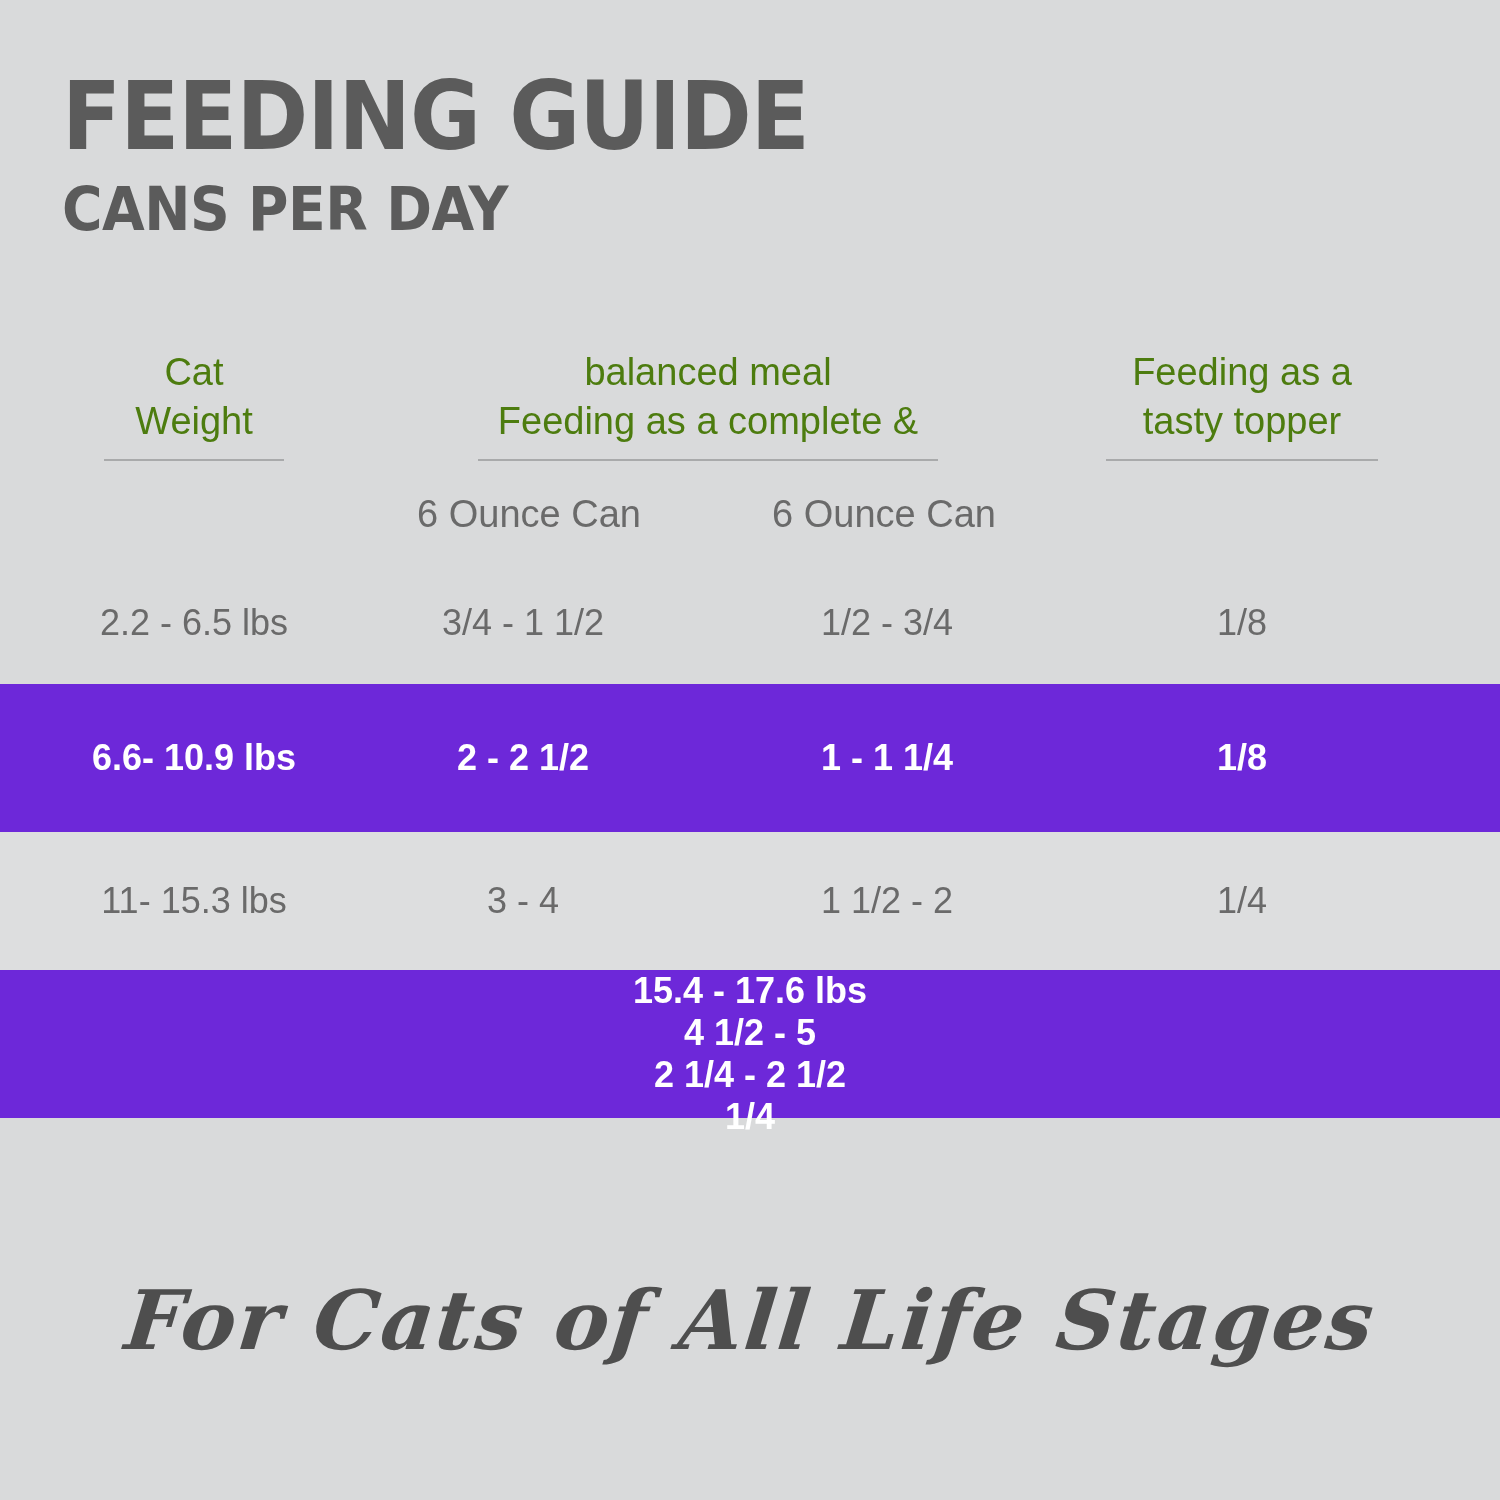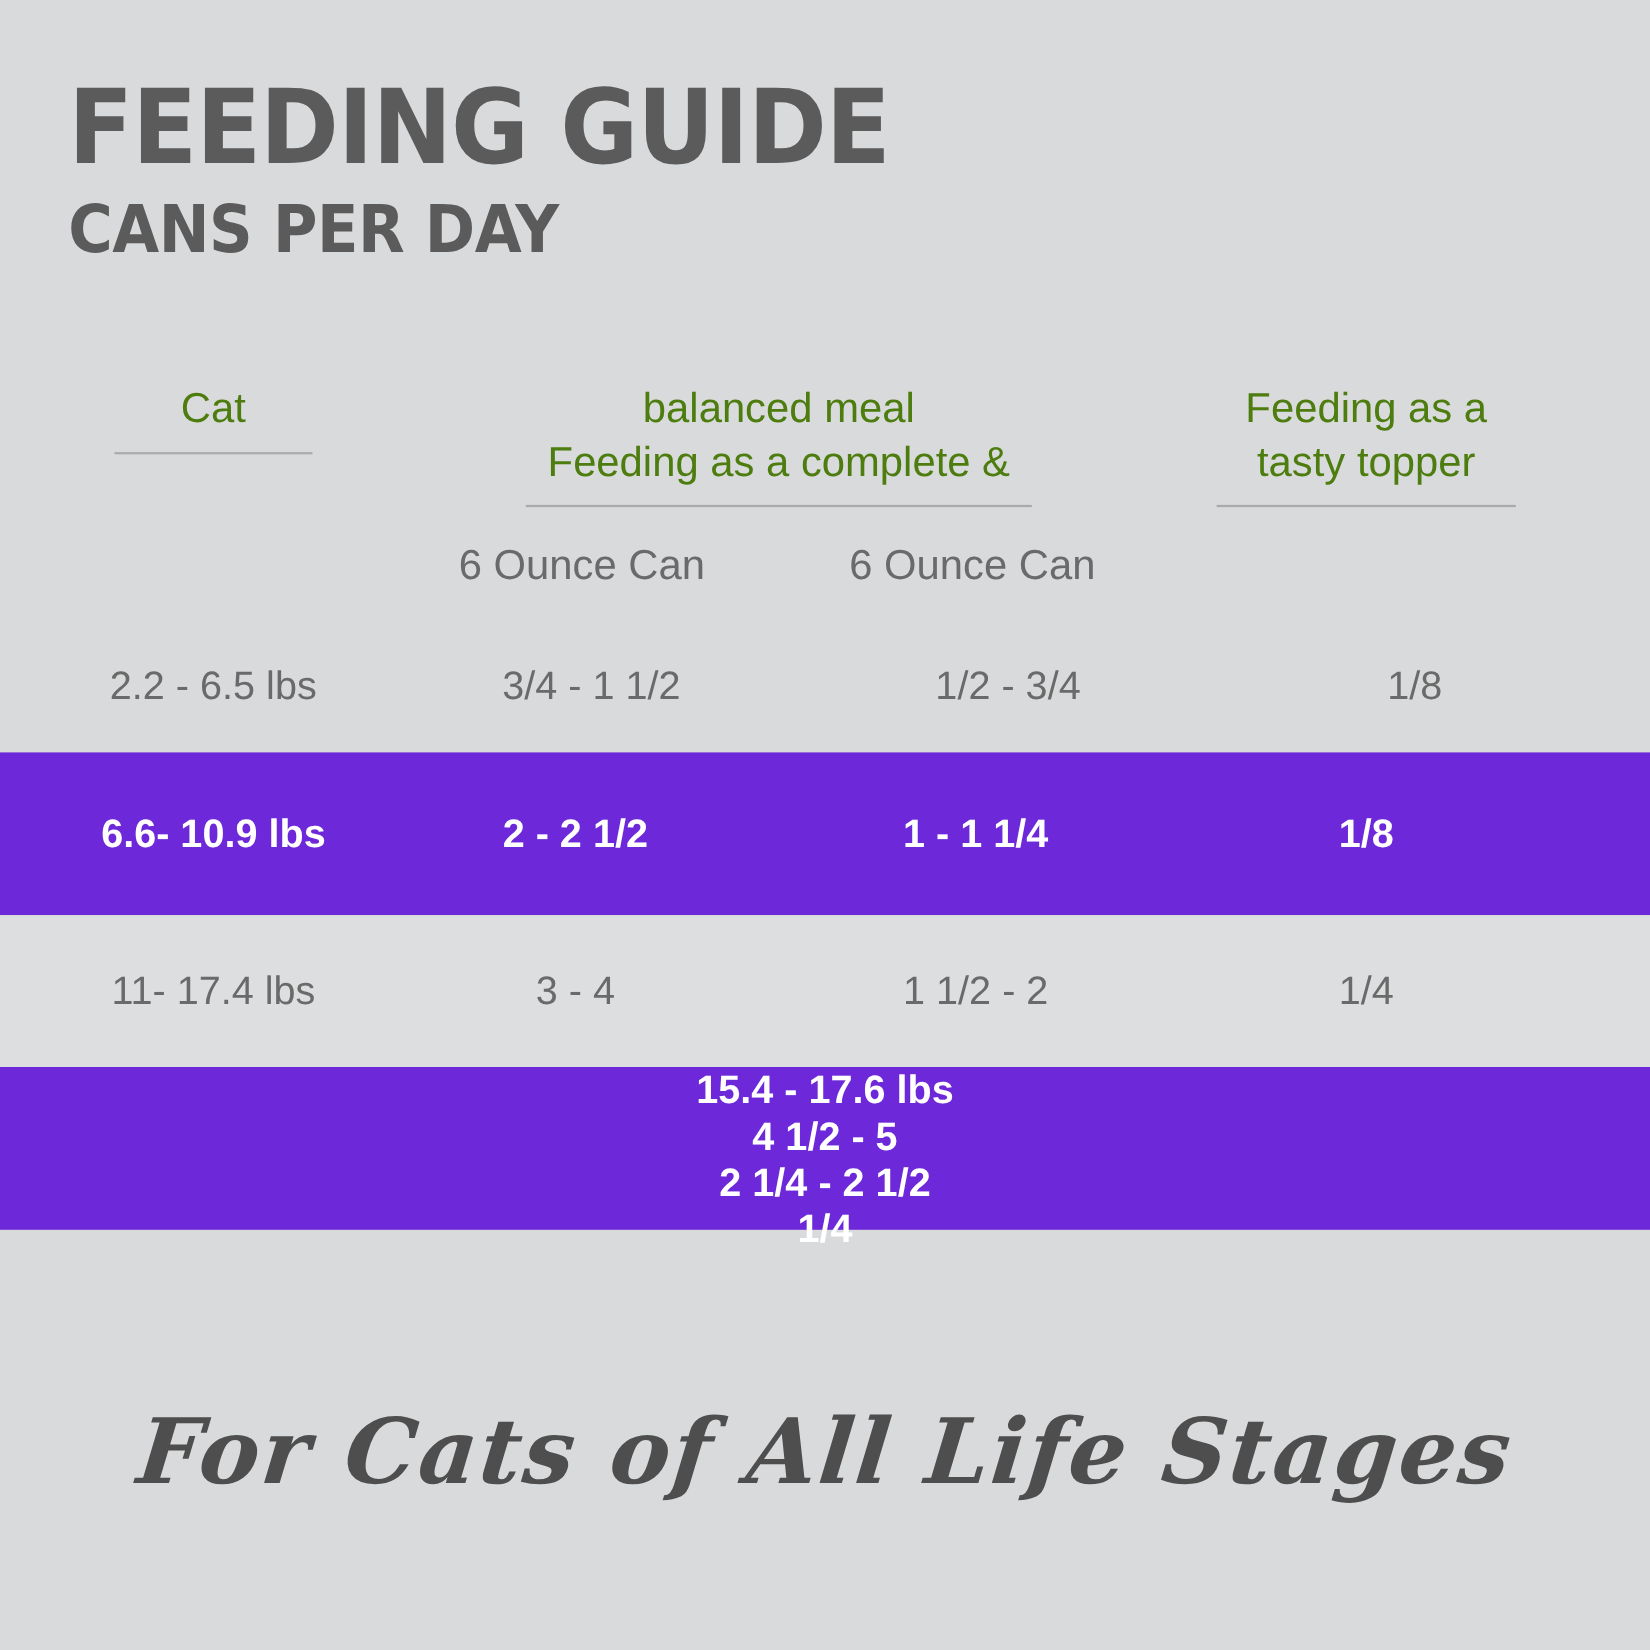--- a/index.html
+++ b/index.html
@@ -156,20 +156,21 @@
     <div class="main-title">FEEDING GUIDE</div>
     <div class="sub-title">CANS PER DAY</div>
   </div>
 
   <div class="table">
 
     <div class="head-row">
       <div class="col-w">
         <div class="head-cell">
           <div>Cat</div>
+          <div>Weight</div>
           <div class="rule rule-w"></div>
         </div>
       </div>
       <div class="head-group">
         <div class="head-cell" style="width:728px;">
           <div>balanced meal</div>
           <div>Feeding as a complete &amp;</div>
           <div class="rule rule-mid"></div>
         </div>
       </div>
@@ -181,36 +182,36 @@
         </div>
       </div>
     </div>
 
     <div class="subhead-row">
       <div class="col-w subhead-cell"></div>
       <div class="col-6 subhead-cell">6 Ounce Can</div>
       <div class="col-t subhead-cell">6 Ounce Can</div>
     </div>
 
-    <div class="data-row light" style="margin-top:26px;gap:15px;">
+    <div class="data-row light" style="margin-top:26px;">
       <div class="col-w cell weight">2.2 - 6.5 lbs</div>
       <div class="col-3 cell">3/4 - 1 1/2</div>
       <div class="col-6 cell">1/2 - 3/4</div>
       <div class="col-t cell">1/8</div>
     </div>
 
     <div class="data-row dark" style="height:148px;">
       <div class="col-w cell weight">6.6- 10.9 lbs</div>
       <div class="col-3 cell">2 - 2 1/2</div>
       <div class="col-6 cell">1 - 1 1/4</div>
       <div class="col-t cell">1/8</div>
     </div>
 
     <div class="data-row alt-light" style="height:138px;">
-      <div class="col-w cell weight">11- 17.4 lbs</div>
+      <div class="col-w cell weight">11- 15.3 lbs</div>
       <div class="col-3 cell">3 - 4</div>
       <div class="col-6 cell">1 1/2 - 2</div>
       <div class="col-t cell">1/4</div>
     </div>
 
     <div class="data-row dark" style="height:148px;flex-direction:column;">
       <div class="col-w cell weight">15.4 - 17.6 lbs</div>
       <div class="col-3 cell">4 1/2 - 5</div>
       <div class="col-6 cell">2 1/4 - 2 1/2</div>
       <div class="col-t cell">1/4</div>

